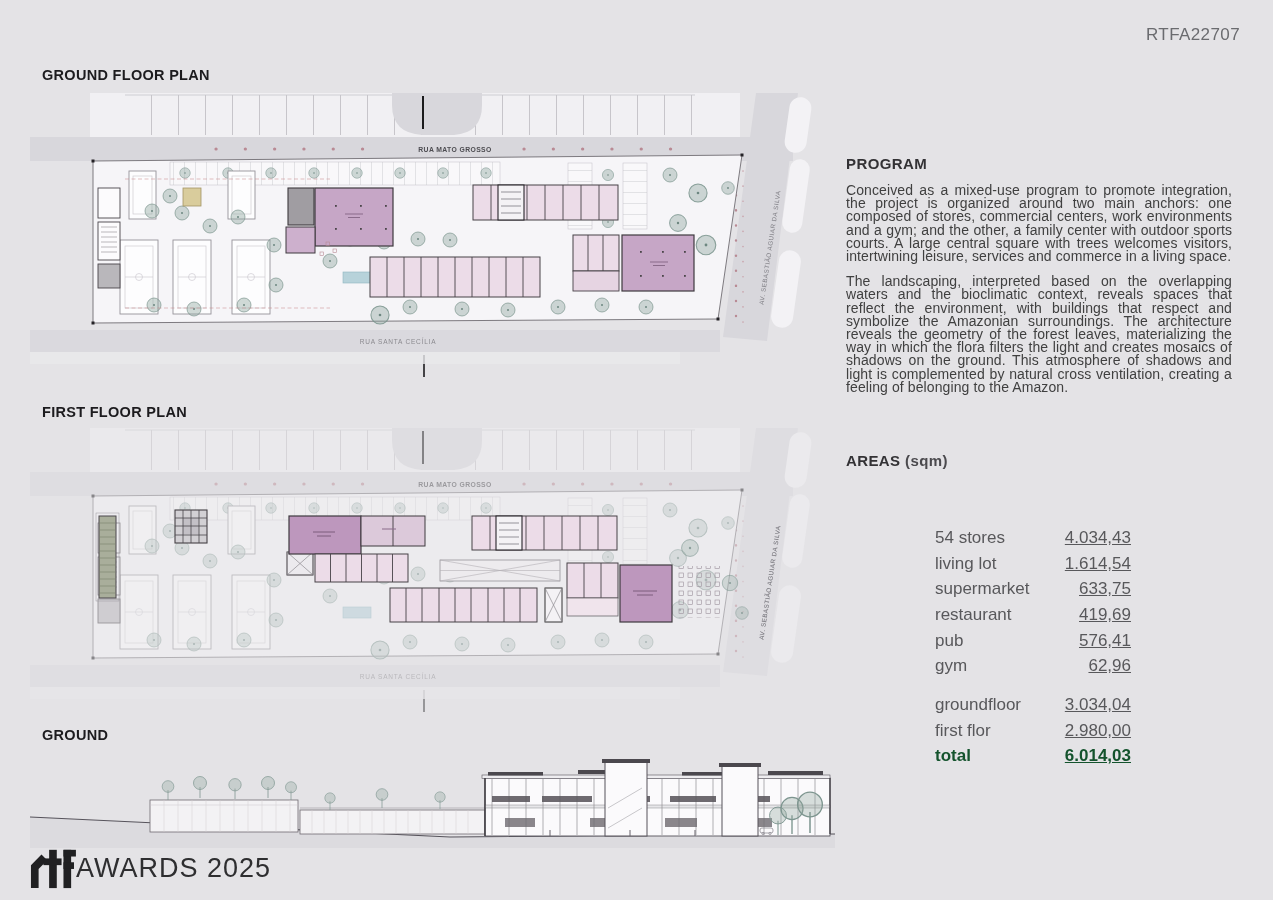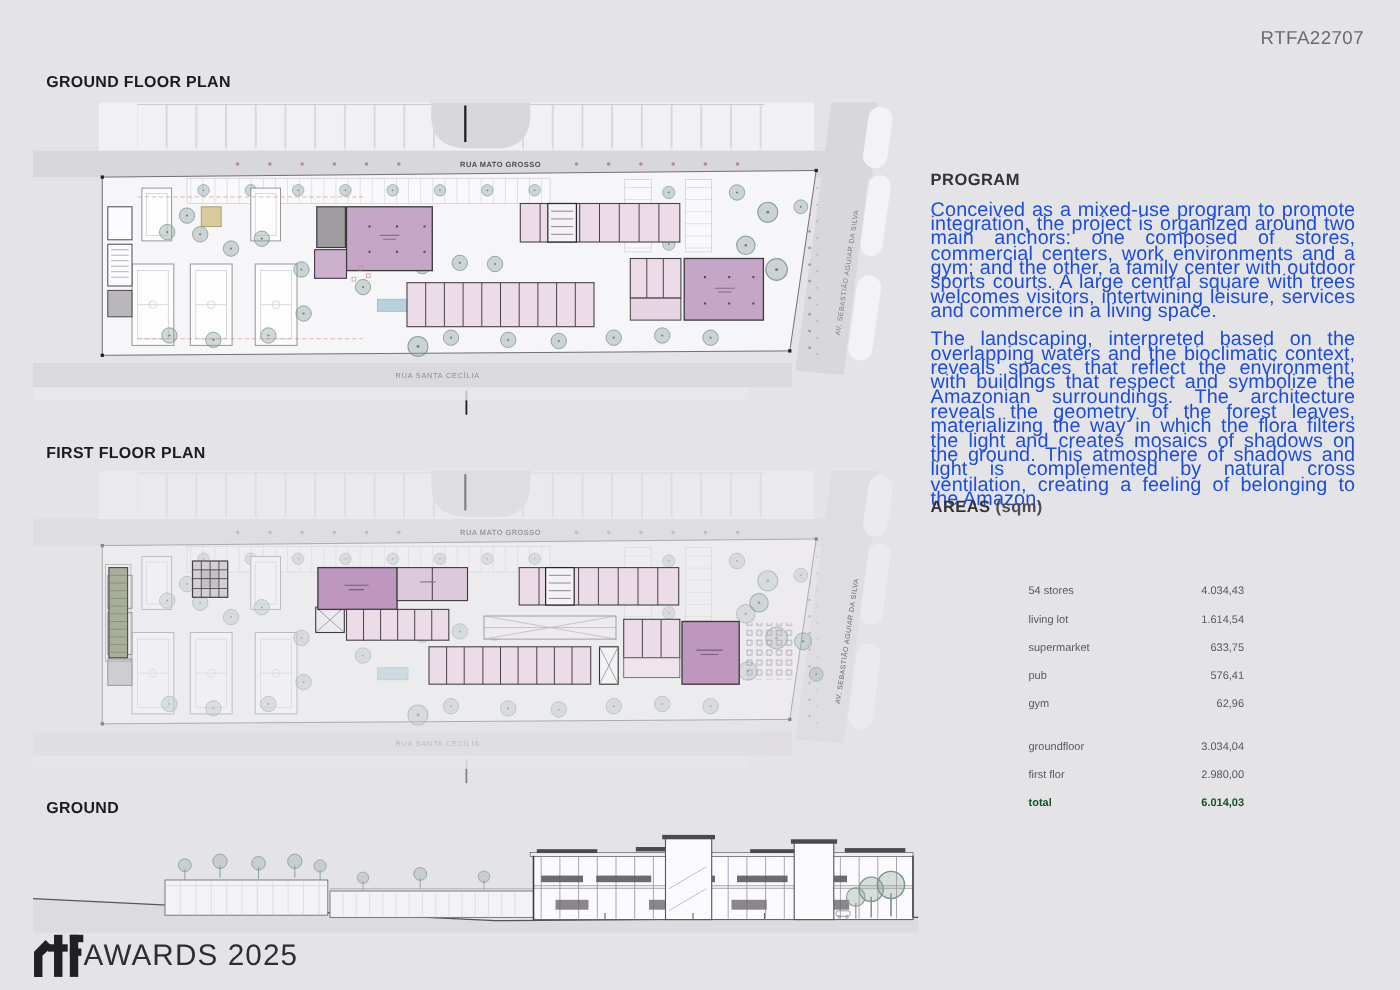--- a/index.html
+++ b/index.html
@@ -7,28 +7,28 @@
          font-family:"Liberation Sans",sans-serif;overflow:hidden;color:#1d1c1f;}
   .code{position:absolute;top:25px;right:33px;font-size:17px;letter-spacing:.4px;color:#6a6b6f;}
   .h-plan{position:absolute;left:42px;font-size:14.5px;font-weight:700;letter-spacing:.3px;color:#1c1b1e;}
   .plan{position:absolute;left:30px;}
   .plan svg,.sect svg{display:block;}
   .sect{position:absolute;left:30px;top:748px;width:805px;height:100px;}
   
   .program{position:absolute;left:846px;top:155px;width:386px;}
   .panel-title{font-size:15px;font-weight:700;color:#333235;letter-spacing:.4px;}
   .panel-title .light{font-weight:700;color:#4b4a4e;}
-  .program p{margin:12px 0 0 0;font-size:18px;line-height:13.2px;color:#1d4ed8;
+  .program p{margin:12px 0 0 0;font-size:14px;line-height:13.2px;color:#404040;
              text-align:justify;letter-spacing:.1px;}
   .areas{position:absolute;left:846px;top:452px;width:290px;}
-  .atable{margin:56px 0 0 89px;width:196px;font-size:10px;color:#58585b;}
+  .atable{margin:56px 0 0 89px;width:196px;font-size:17px;color:#58585b;}
   .arow{display:flex;justify-content:space-between;height:25.7px;align-items:center;}
   .agap{height:13px;}
   .arow.total{font-weight:700;color:#14532d;}
-  .aval{text-align:left;}
+  .aval{text-align:left;text-decoration:underline;}
   
   .footer{position:absolute;left:28px;top:845px;height:46px;display:flex;align-items:center;}
   .brand{font-size:27px;color:#2e2e30;letter-spacing:1px;}
   
   .slabel{font-size:6.8px;font-weight:700;fill:#4c4b50;letter-spacing:.4px;}
   .slabel2{font-size:6.5px;fill:#8b8a8f;letter-spacing:.8px;}
   .slabel3{font-size:6.3px;fill:#7b7a80;letter-spacing:.5px;}
   text{font-family:"Liberation Sans",sans-serif;}
 </style>
 </head>
@@ -372,20 +372,24 @@
         </div>
       <div class="arow">
           <span class="alab">living lot</span>
           <span class="aval">1.614,54</span>
         </div>
       <div class="arow">
           <span class="alab">supermarket</span>
           <span class="aval">633,75</span>
         </div>
       <div class="arow">
+          <span class="alab">restaurant</span>
+          <span class="aval">419,69</span>
+        </div>
+      <div class="arow">
           <span class="alab">pub</span>
           <span class="aval">576,41</span>
         </div>
       <div class="arow">
           <span class="alab">gym</span>
           <span class="aval">62,96</span>
         </div>
       <div class="agap"></div>
       <div class="arow">
           <span class="alab">groundfloor</span>

